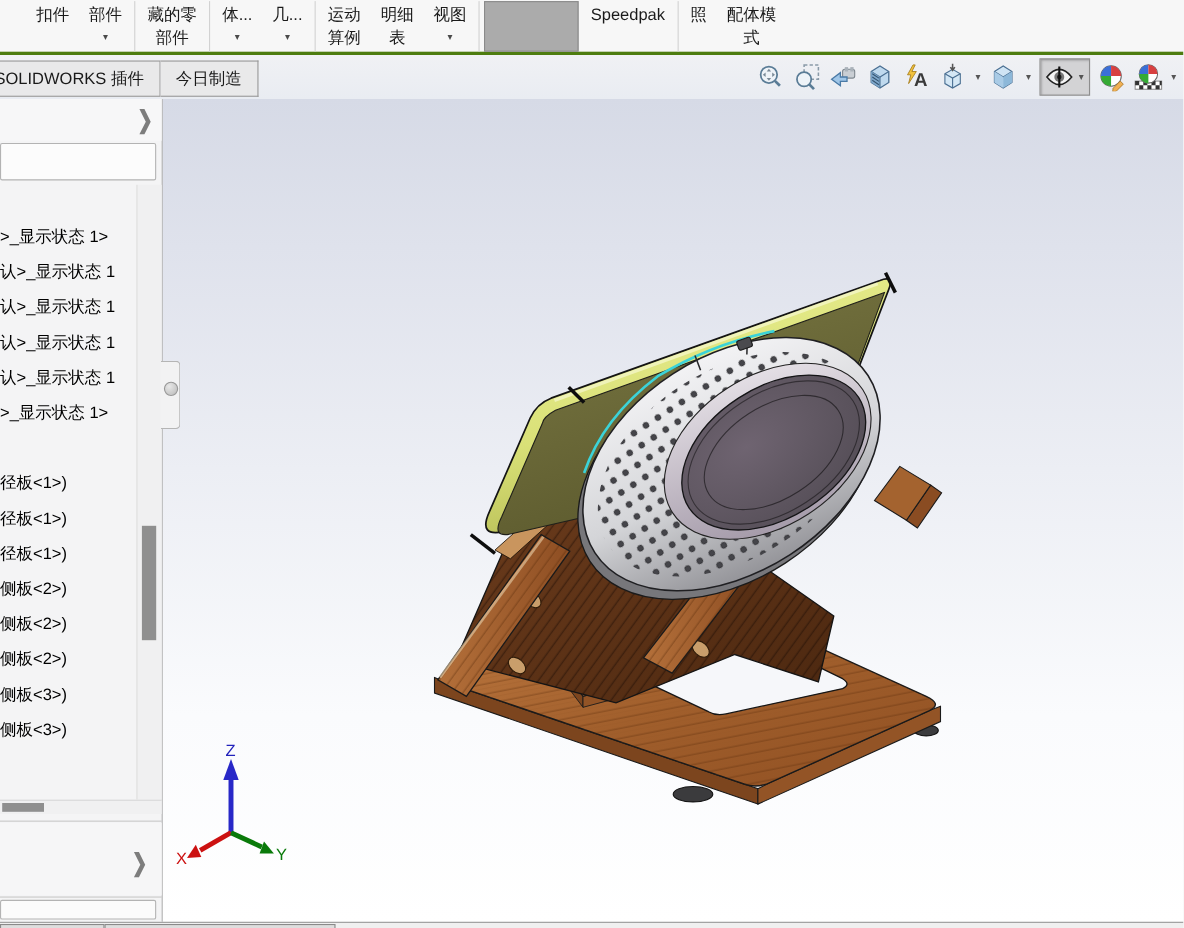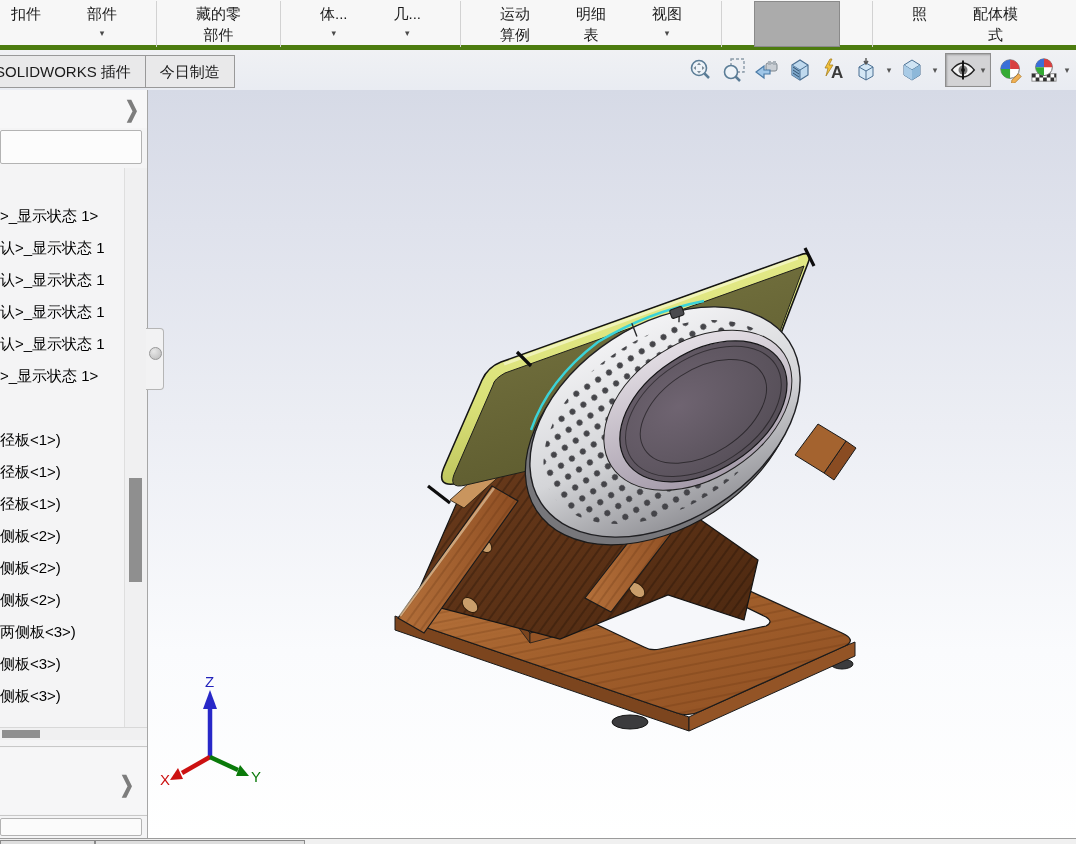--- a/index.html
+++ b/index.html
@@ -1,20 +1,20 @@
 <!DOCTYPE html>
 <html><head>
 <meta charset="utf-8">
 <style>
   html,body{margin:0;padding:0;}
   .app{position:relative;width:1076px;height:844px;background:#f2f2f2;overflow:hidden;
        font-family:"Liberation Sans",sans-serif;color:#1a1a1a;}
   
   .row1{position:absolute;left:0;top:0;width:1076px;height:50px;background:#f7f7f7;
-        border-bottom:5px solid #4d7c0f;display:flex;align-items:flex-start;padding-left:2px;box-sizing:border-box;gap:28px;}
+        border-bottom:3px solid #4d7c0f;display:flex;align-items:flex-start;padding-left:24px;box-sizing:border-box;}
   .cmd-btn{display:flex;flex-direction:column;align-items:center;justify-content:flex-start;
            padding:3px 9px 0 9px;height:47px;box-sizing:border-box;cursor:default;}
   .cmd-btn span{font-size:15px;line-height:21px;white-space:nowrap;}
   .cmd-btn .caret{font-size:9px;color:#4a4a4a;line-height:18px;}
   .tb-sep{width:1px;height:46px;background:#d2d2d2;margin:1px 2px;}
   .btn-pressed{width:86px;height:46px;margin:1px 2px;background:#ababab;border:1px solid #8a8a8a;box-sizing:border-box;}
   
   .row2{position:absolute;left:0;top:50px;width:1076px;height:40px;
         background:linear-gradient(180deg,#f0f1f4,#e9ecf2);display:flex;align-items:flex-start;}
   .tabs{display:flex;margin-top:5px;}
@@ -95,20 +95,23 @@
       <div class="cmd-btn">
         <span>明细</span>
         <span>表</span>
       </div>
       <div class="cmd-btn">
         <span>视图</span>
         <span class="caret">▾</span>
       </div>
       <div class="tb-sep"></div>
       <div class="btn-pressed"></div>
+      <div class="cmd-btn">
+        <span>Speedpak</span>
+      </div>
       <div class="tb-sep"></div>
       <div class="cmd-btn">
         <span>照</span>
       </div>
       <div class="cmd-btn">
         <span>配体模</span>
         <span>式</span>
       </div>
     </div>
 
@@ -223,21 +226,20 @@
         <div class="tree-row">认&gt;_显示状态 1</div>
         <div class="tree-row">认&gt;_显示状态 1</div>
         <div class="tree-row">&gt;_显示状态 1&gt;</div>
         <div class="tree-row"></div>
         <div class="tree-row">径板&lt;1&gt;)</div>
         <div class="tree-row">径板&lt;1&gt;)</div>
         <div class="tree-row">径板&lt;1&gt;)</div>
         <div class="tree-row">侧板&lt;2&gt;)</div>
         <div class="tree-row">侧板&lt;2&gt;)</div>
         <div class="tree-row">侧板&lt;2&gt;)</div>
-        <div class="tree-row">两侧板&lt;3&gt;)</div>
         <div class="tree-row">侧板&lt;3&gt;)</div>
         <div class="tree-row">侧板&lt;3&gt;)</div>
       </div>
     <div class="lp-vscroll">
       <div class="lp-vthumb"></div>
     </div>
     <div class="lp-hscroll">
       <div class="lp-hthumb"></div>
     </div>
     <div class="lp-div1"></div>

